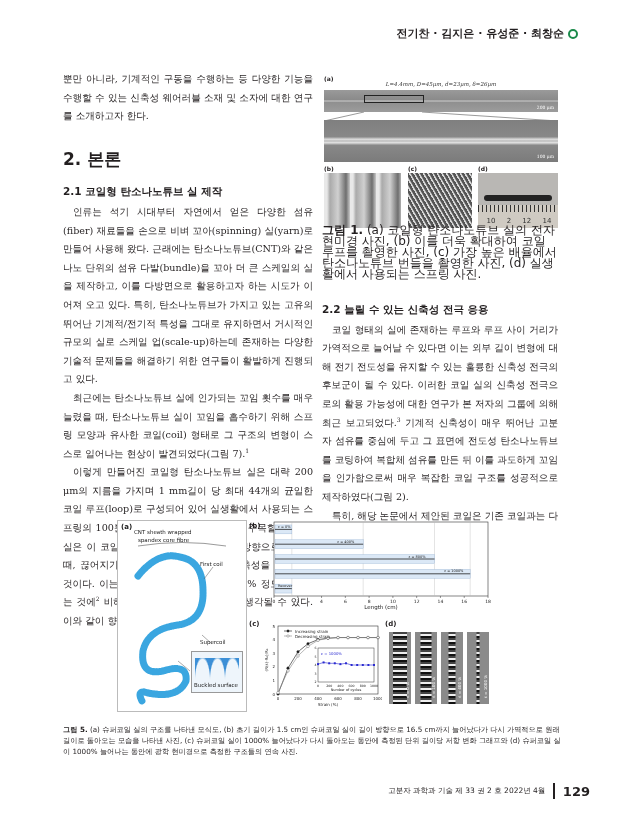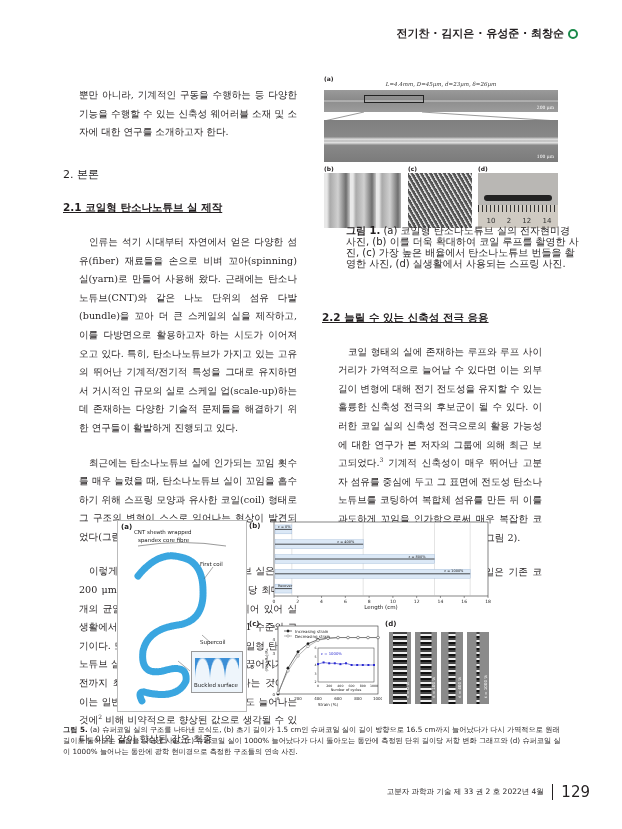--- a/index.html
+++ b/index.html
@@ -4,24 +4,24 @@
 <style>
   html, body { margin: 0; padding: 0; background: #ffffff; }
   body { width: 622px; height: 829px; position: relative; overflow: hidden;
          font-family: "DejaVu Serif", serif; color: #231f20; }
   .header-authors { position: absolute; right: 44px; top: 26px; font-family: "DejaVu Sans", sans-serif;
          font-size: 11px; font-weight: bold; color: #231f20; display: flex; align-items: center; gap: 4px; }
   .header-authors .dot { width: 6px; height: 6px; border: 2px solid #1a8a4a; border-radius: 50%; display: inline-block; }
   .col { position: absolute; font-size: 9.6px; line-height: 18.6px; text-align: justify; }
   .col.left { left: 63px; top: 70px; width: 250px; }
   .col.right { left: 322px; top: 280px; width: 236px; }
-  .col p { margin: 16px; text-indent: 10px; }
+  .col p { margin: 0; text-indent: 10px; }
   .col p.noindent { text-indent: 0; }
-  .h2 { font-family: "DejaVu Sans", sans-serif; font-size: 11px; font-weight: normal; margin: 24px 0 14px 0; }
-  .h3 { font-family: "DejaVu Sans", sans-serif; font-size: 10.5px; font-weight: bold; margin: 0 0 2px 0; text-decoration: underline; }
+  .h2 { font-family: "DejaVu Sans", sans-serif; font-size: 17px; font-weight: bold; margin: 24px 0 14px 0; }
+  .h3 { font-family: "DejaVu Sans", sans-serif; font-size: 10.5px; font-weight: bold; margin: 0 0 2px 0; }
   sup { font-size: 6px; line-height: 0; }
 
   
   .fig1 { position: absolute; left: 322px; top: 75px; width: 238px; height: 145px; }
   .fig1 .lbl { position: absolute; font-family: "DejaVu Sans", sans-serif; font-size: 6px; font-weight: bold; }
   .sem-top { position: absolute; left: 2px; top: 15px; width: 234px; height: 22px; background: linear-gradient(#9a9a9a, #8a8a8a 45%, #c8c8c8 50%, #8f8f8f 55%, #9c9c9c); }
   .sem-top .dims { position: absolute; top: -9px; left: 0; width: 100%; text-align: center; font-size: 5.5px; font-style: italic; color: #333; }
   .sem-top .box { position: absolute; left: 40px; top: 5px; width: 58px; height: 6px; border: 1px solid #222; }
   .sem-top .scale { position: absolute; right: 4px; bottom: 2px; font-size: 4.5px; color: #fff; }
   .sem-mid { position: absolute; left: 2px; top: 45px; width: 234px; height: 42px;
@@ -30,21 +30,21 @@
   .sem-b { position: absolute; left: 2px; top: 98px; width: 77px; height: 55px; background: radial-gradient(circle at 20% 50%, #ddd 0 18px, #8a8a8a 19px), #888;
            background: repeating-linear-gradient(90deg, #e8e8e8 0 3px, #aaa 6px, #d0d0d0 14px, #6e6e6e 22px, #c9c9c9 26px); }
   .sem-c { position: absolute; left: 86px; top: 98px; width: 64px; height: 55px;
            background: repeating-linear-gradient(60deg, #dadada 0 1px, #555 2px 4px), repeating-linear-gradient(-50deg, #eee 0 1px, transparent 2px 5px), #4a4a4a; }
   .photo-d { position: absolute; left: 156px; top: 98px; width: 80px; height: 55px; background: #b9b7b4; }
   .photo-d .spring { position: absolute; left: 6px; top: 22px; width: 68px; height: 6px; background: #222; border-radius: 3px; }
   .photo-d .ruler { position: absolute; left: 0; top: 32px; width: 80px; height: 23px; background: #cfcac2;
                     background-image: repeating-linear-gradient(90deg, #333 0 1px, transparent 1px 4px); background-size: 100% 7px; background-repeat: no-repeat; }
   .photo-d .nums { position: absolute; left: 3px; top: 44px; width: 76px; display: flex; justify-content: space-around; font-family: "DejaVu Sans", sans-serif; font-size: 7px; color: #333; }
 
-  .fig1-cap { position: absolute; left: 322px; top: 225px; width: 236px; font-family: "DejaVu Sans", sans-serif; font-size: 10px; line-height: 11px; color: #231f20; margin-left: 24px; }
+  .fig1-cap { position: absolute; left: 322px; top: 225px; width: 236px; font-family: "DejaVu Sans", sans-serif; font-size: 12px; line-height: 11px; color: #231f20; }
   .fig1-cap b { font-weight: bold; }
 
   
   .fig2 { position: absolute; left: 117px; top: 520px; width: 376px; height: 190px; }
   .f2a { position: absolute; left: 0; top: 0; width: 128px; height: 190px; border: 1px solid #bbb; background: #fff; }
   .f2a .t { position: absolute; font-family: "DejaVu Sans", sans-serif; font-size: 5.5px; color: #222; }
   .f2a .lbl { font-weight: bold; font-size: 7px; }
   .f2a .buckled { position: absolute; left: 73px; top: 130px; width: 50px; height: 40px; border: 1px solid #999; background: #eef5fb; }
   .f2a .buckled .wave { position: absolute; left: 3px; top: 6px; width: 44px; height: 22px;
       background: radial-gradient(ellipse at 50% 100%, transparent 7px, #3c8fd6 8px) 0 0/15px 22px repeat-x; }
@@ -56,21 +56,21 @@
   .f2d .strip .core { position: absolute; left: 50%; top: 0; height: 100%; transform: translateX(-50%);
        background: repeating-linear-gradient(0deg, #111 0 2px, #eee 2px 4px, #444 4px 6px); }
   .f2d .strip .lab { position: absolute; right: 1px; bottom: 6px; font-size: 4px; color: #fff; writing-mode: vertical-rl; transform: rotate(180deg); font-family: "DejaVu Sans", sans-serif; }
   svg text { font-family: "DejaVu Sans", sans-serif; }
 
   .fig2-cap { position: absolute; left: 63px; top: 724px; width: 500px; font-family: "DejaVu Sans", sans-serif; font-size: 7.2px; line-height: 11.2px; color: #231f20; }
   .fig2-cap b { font-weight: bold; }
 
   .footer { position: absolute; right: 32px; top: 783px; display: flex; align-items: center; font-family: "DejaVu Sans", sans-serif; font-size: 7.5px; color: #231f20; }
   .footer .bar { width: 1.5px; height: 16px; background: #231f20; margin: 0 8px; }
-  .footer .pg { font-weight: normal; font-size: 15px; }
+  .footer .pg { font-weight: bold; font-size: 13px; }
 </style>
 </head>
 <body>
 
 <div class="header-authors">
   <span>전기찬 · 김지은 · 유성준 · 최창순</span>
   <span class="dot"></span>
 </div>
 
 <div class="col left">
@@ -111,21 +111,21 @@
       <span>14</span>
     </div>
   </div>
 </div>
 <div class="fig1-cap">
   <b>그림 1.</b>
   <span>(a) 코일형 탄소나노튜브 실의 전자현미경 사진, (b) 이를 더욱 확대하여 코일 루프를 촬영한 사진, (c) 가장 높은 배율에서 탄소나노튜브 번들을 촬영한 사진, (d) 실생활에서 사용되는 스프링 사진.</span>
 </div>
 
 <div class="col right">
-  <div class="h3" style="margin-top:28px;">2.2 늘릴 수 있는 신축성 전극 응용</div>
+  <div class="h3" style="margin-top:20px;">2.2 늘릴 수 있는 신축성 전극 응용</div>
   <p><span>코일 형태의 실에 존재하는 루프와 루프 사이 거리가 가역적으로 늘어날 수 있다면 이는 외부 길이 변형에 대해 전기 전도성을 유지할 수 있는 훌륭한 신축성 전극의 후보군이 될 수 있다. 이러한 코일 실의 신축성 전극으로의 활용 가능성에 대한 연구가 본 저자의 그룹에 의해 최근 보고되었다.</span><sup>3</sup><span> 기계적 신축성이 매우 뛰어난 고분자 섬유를 중심에 두고 그 표면에 전도성 탄소나노튜브를 코팅하여 복합체 섬유를 만든 뒤 이를 과도하게 꼬임을 인가함으로써 매우 복잡한 코일 구조를 성공적으로 제작하였다(그림 2).</span></p>
   <p>특히, 해당 논문에서 제안된 코일은 기존 코일과는 다르게,</p>
 </div>
 
 <div class="fig2">
   <div class="f2a">
     <span class="t lbl" style="left:3px;top:2px;">(a)</span>
     <span class="t" style="left:16px;top:8px;">CNT sheath wrapped</span>
     <span class="t" style="left:20px;top:16px;">spandex core fibre</span>
     <span class="t" style="left:82px;top:40px;">First coil</span>

